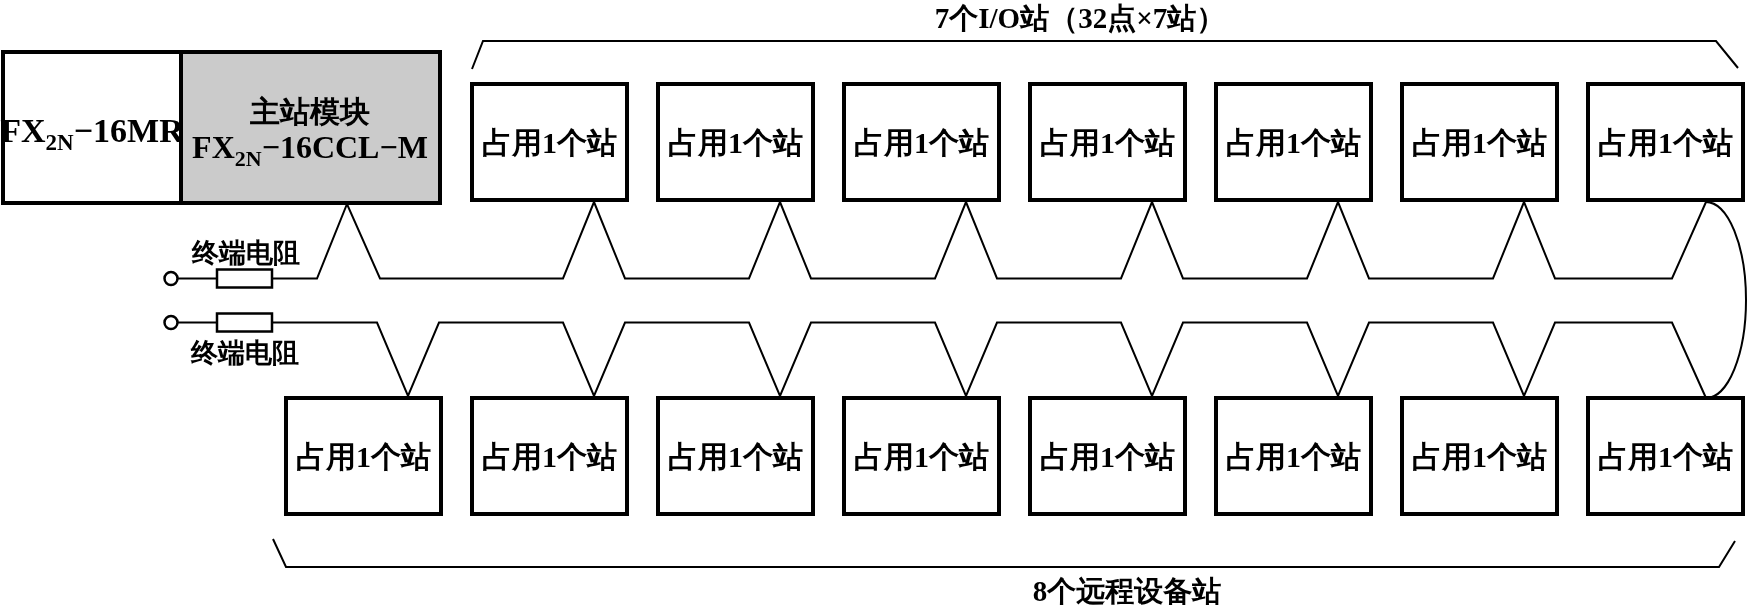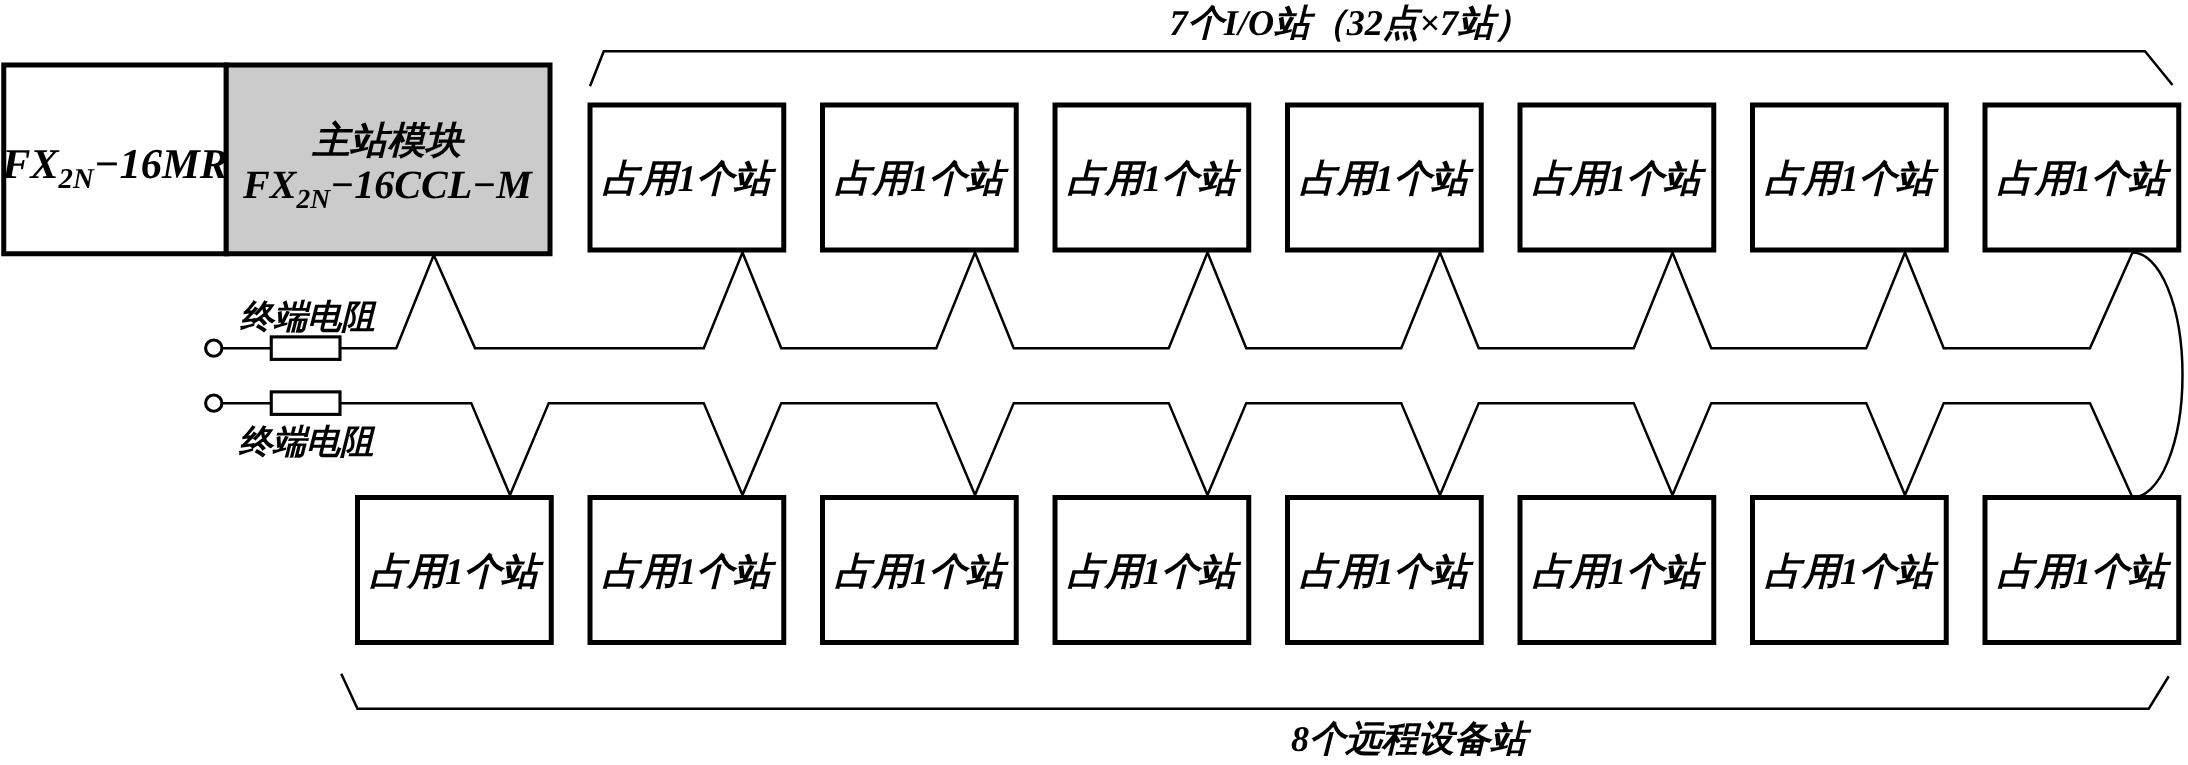--- a/index.html
+++ b/index.html
@@ -1,16 +1,16 @@
 <!DOCTYPE html>
 <html><head>
 <meta charset="utf-8">
 <style>
   html,body{margin:0;padding:0;background:#fff;}
-  .canvas{position:relative;width:1750px;height:612px;background:#ffffff;overflow:hidden;font-style:italic;}
+  .canvas{position:relative;width:1750px;height:612px;background:#ffffff;overflow:hidden;}
   svg{display:block;}
   .wire{fill:none;stroke:#000;stroke-width:2;}
   .brace{fill:none;stroke:#000;stroke-width:2;}
   .module-box{stroke:#000;stroke-width:4;}
   .station-box{fill:#ffffff;stroke:#000;stroke-width:4;}
   .terminator-rect{fill:#ffffff;stroke:#000;stroke-width:2.5;}
   .terminator-circle{fill:#ffffff;stroke:#000;stroke-width:2.5;}
   text{fill:#000;font-family:"Liberation Serif","DejaVu Serif",serif;font-weight:600;}
   .group-label{font-size:29px;}
   .station-label{font-size:30px;}

